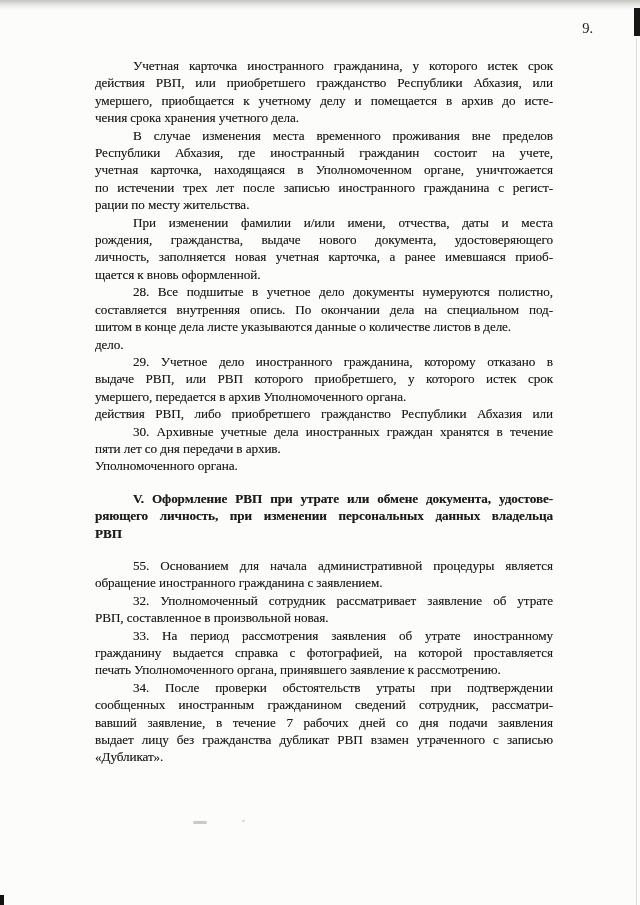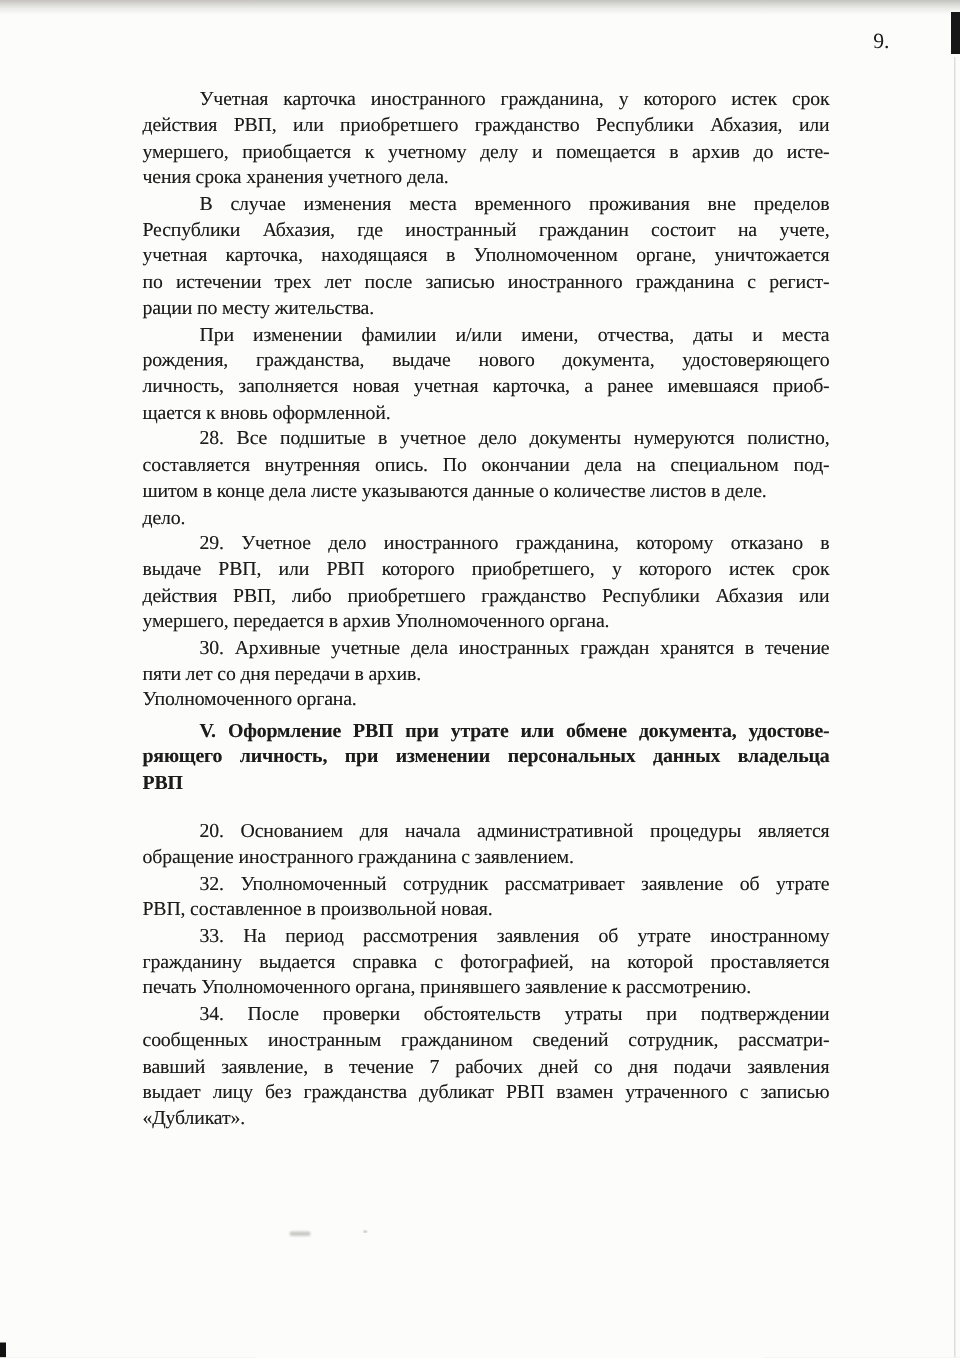--- a/index.html
+++ b/index.html
@@ -56,21 +56,21 @@
   .text-block {
     position: absolute;
     top: 57px; left: 95px;
     width: 458px;
     font-size: 13.2px;
     letter-spacing: -0.1px;
     line-height: 17.4px;
     text-shadow: 0 0 0.4px rgba(20,20,20,0.45);
   }
   .para { margin: 0; }
-  .para.heading { margin-top: 3px; margin-bottom: 15px; }
+  .para.heading { margin-top: 15px; margin-bottom: 15px; }
   .para.heading .line { font-weight: 700; }
 
   .line {
     text-align: justify;
     text-align-last: justify;
     font-family: Liberation Serif, serif;
   }
   .line.last { text-align-last: left; }
   .line.first { text-indent: 38px; }
 </style>
@@ -111,37 +111,37 @@
         <div class="line first">28. Все подшитые в учетное дело документы нумеруются полистно,</div>
         <div class="line">составляется внутренняя опись. По окончании дела на специальном под-</div>
         <div class="line last">шитом в конце дела листе указываются данные о количестве листов в деле.</div>
       </div>
       <div class="para body">
         <div class="line last">дело.</div>
       </div>
       <div class="para body">
         <div class="line first">29. Учетное дело иностранного гражданина, которому отказано в</div>
         <div class="line">выдаче РВП, или РВП которого приобретшего, у которого истек срок</div>
+        <div class="line last">умершего, передается в архив Уполномоченного органа.</div>
         <div class="line">действия РВП, либо приобретшего гражданство Республики Абхазия или</div>
-        <div class="line last">умершего, передается в архив Уполномоченного органа.</div>
       </div>
       <div class="para body">
         <div class="line first">30. Архивные учетные дела иностранных граждан хранятся в течение</div>
         <div class="line last">пяти лет со дня передачи в архив.</div>
       </div>
       <div class="para body">
         <div class="line last">Уполномоченного органа.</div>
       </div>
       <div class="para heading">
         <div class="line first">V. Оформление РВП при утрате или обмене документа, удостове-</div>
         <div class="line">ряющего личность, при изменении персональных данных владельца</div>
         <div class="line last">РВП</div>
       </div>
       <div class="para body">
-        <div class="line first">20. Основанием для начала административной процедуры является</div>
+        <div class="line first">55. Основанием для начала административной процедуры является</div>
         <div class="line last">обращение иностранного гражданина с заявлением.</div>
       </div>
       <div class="para body">
         <div class="line first">32. Уполномоченный сотрудник рассматривает заявление об утрате</div>
         <div class="line last">РВП, составленное в произвольной новая.</div>
       </div>
       <div class="para body">
         <div class="line first">33. На период рассмотрения заявления об утрате иностранному</div>
         <div class="line">гражданину выдается справка с фотографией, на которой проставляется</div>
         <div class="line last">печать Уполномоченного органа, принявшего заявление к рассмотрению.</div>

